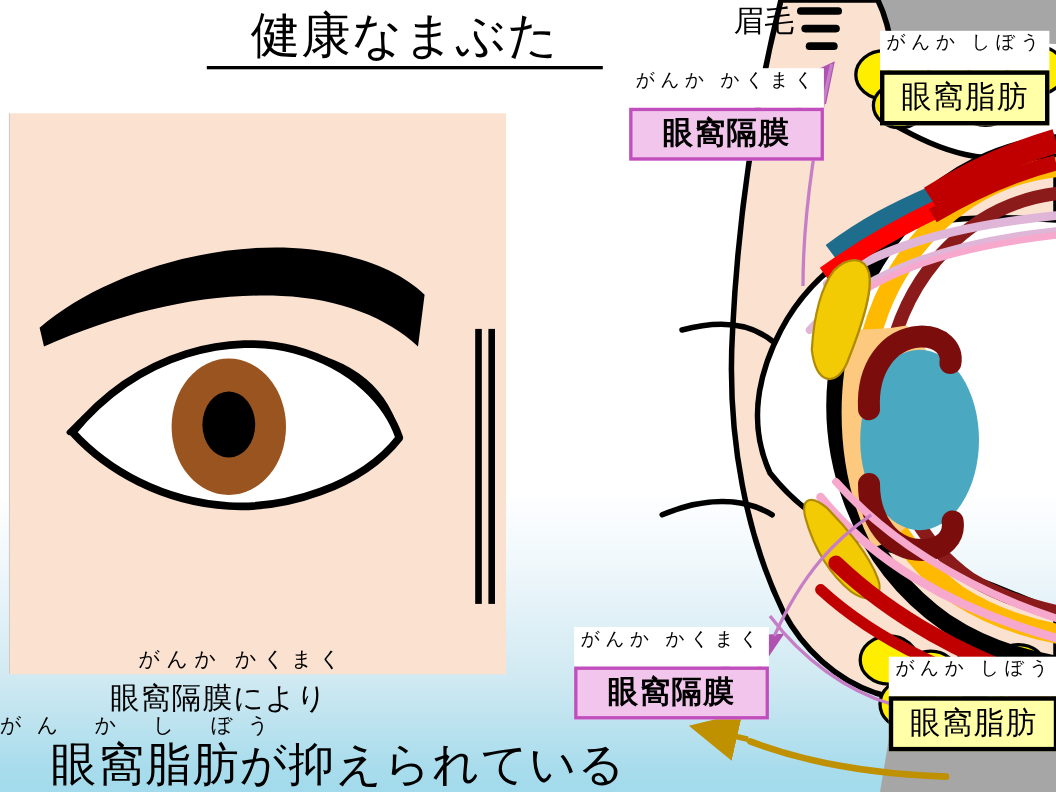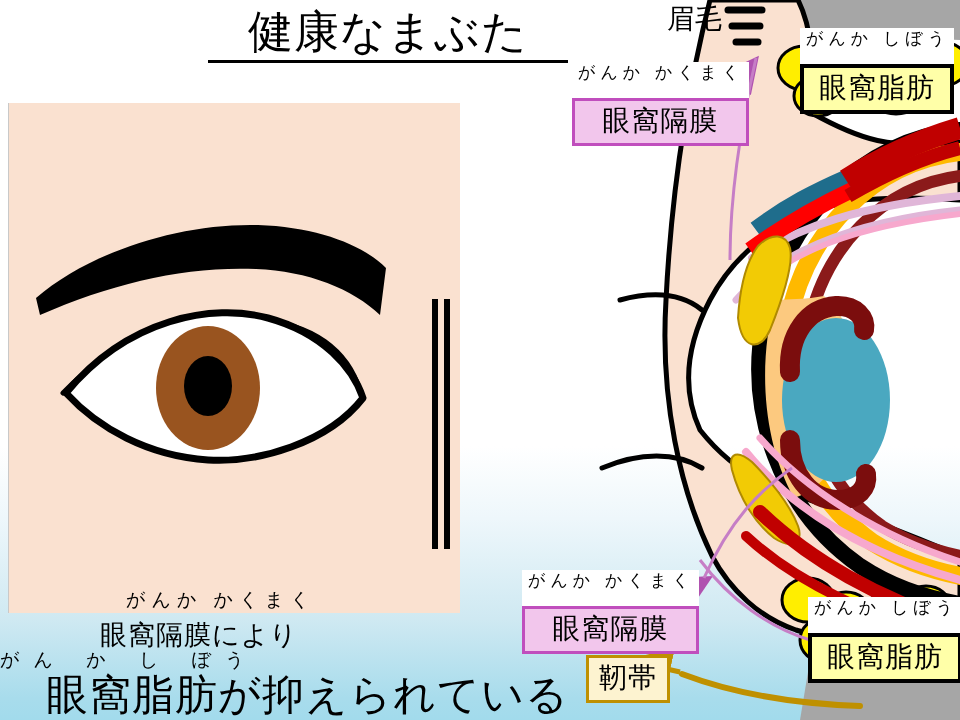--- a/index.html
+++ b/index.html
@@ -22,21 +22,21 @@
         #eef7fb 72%,
         #cfe9f2 86%,
         #a8dcec 97%,
         #a2dbec 100%);
     overflow: hidden;
   }
 
   
   #title {
     position: absolute;
-    left: 208px;
+    left: 188px;
     top: 6px;
     width: 360px;
     text-align: center;
     font-size: 45px;
     line-height: 52px;
     color: #000;
     letter-spacing: 1px;
     border-bottom: 3px solid #000;
     padding-bottom: 2px;
     white-space: nowrap;
@@ -104,20 +104,21 @@
     letter-spacing: 5px;
     color: #000;
     background: #ffffff;
     padding: 1px 4px 16px 6px;
     text-align: left;
   }
 
   .box-septum .cbox {
     background: #f2c6ec;
     border: 3px solid #c04ebd;
+    font-weight: bold;
   }
   .box-fat .cbox {
     background: #ffffa8;
     border: 4px solid #000000;
   }
   .box-lig .cbox {
     background: #fdf3d0;
     border: 3px solid #bf9000;
   }
 
@@ -296,17 +297,14 @@
   <div class="callout box-septum" id="callout-septum-bot">
     <span class="cfuri">がんか かくまく</span>
     <span class="cbox">眼窩隔膜</span>
   </div>
 
   <div class="callout box-fat" id="callout-fat-bot">
     <span class="cfuri">がんか しぼう</span>
     <span class="cbox">眼窩脂肪</span>
   </div>
 
-  <div class="callout box-lig" id="callout-lig">
-    <span class="cbox">靭帯</span>
-  </div>
 
 </div>
 
 </body></html>

